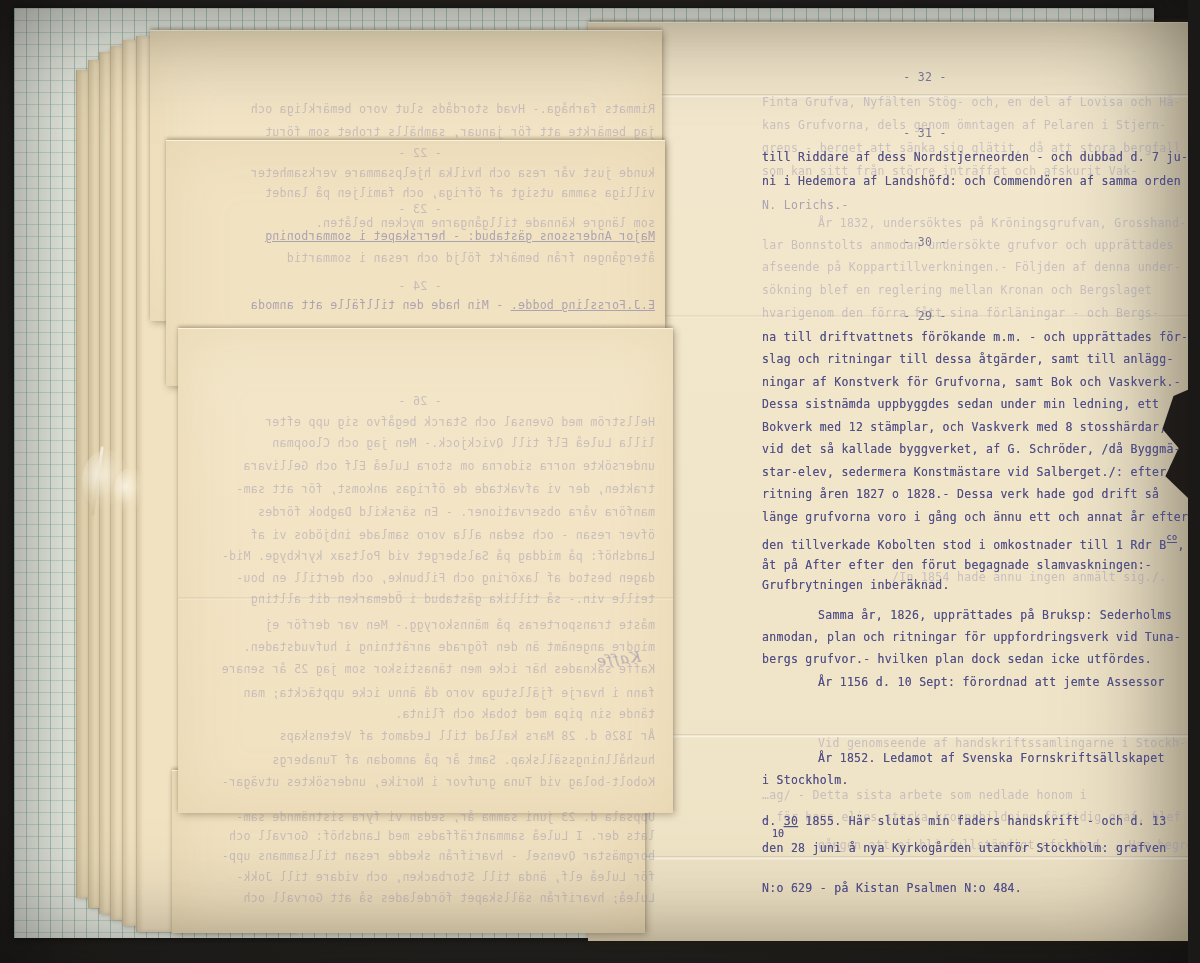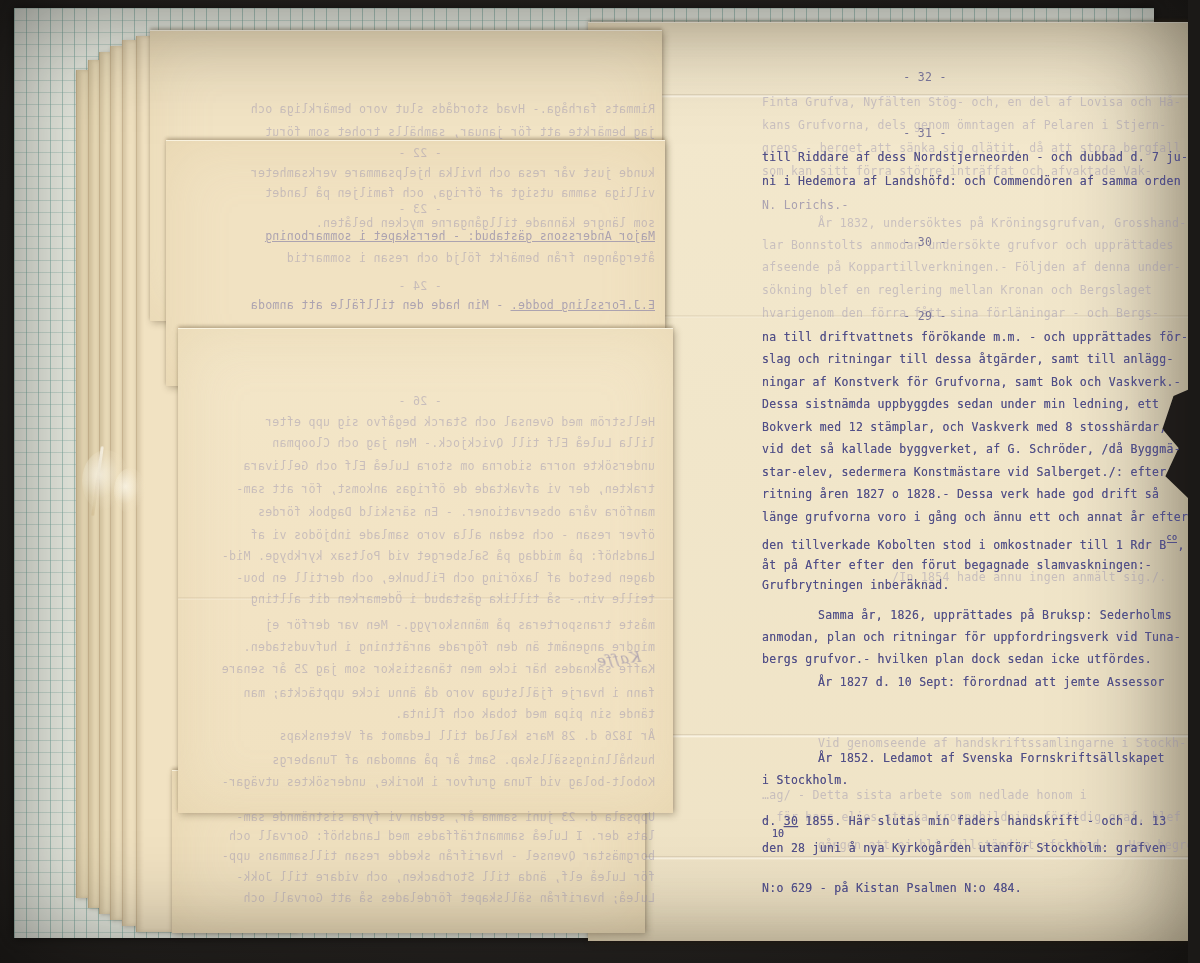--- a/index.html
+++ b/index.html
@@ -89,21 +89,21 @@
   <div class="crinkle" style="left:114px;top:468px;width:32px;height:46px;"></div>
   <div class="crinkle-line" style="left:96px;top:446px;height:70px;transform:rotate(8deg);"></div>
 
   <div class="text-layer">
       <div class="tl mid center num" style="left: 845px; top: 72px; width: 160px;">- 32 -</div>
       <div class="tl ghost" style="left: 762px; top: 120px;">kans Grufvorna, dels genom ömntagen af Pelaren i Stjern-</div>
       <div class="tl ghost" style="left: 762px; top: 97px;">Finta Grufva, Nyfälten Stög- och, en del af Lovisa och Hå-</div>
       <div class="tl mid center num" style="left: 845px; top: 128px; width: 160px;">- 31 -</div>
       <div class="tl ghost" style="left: 762px; top: 143px; text-align: right;">grens - berget att sänka sig glätit, då att stora bergfall</div>
       <div class="tl ink" style="left: 762px; top: 152px;">till Riddare af dess Nordstjerneorden - och dubbad d. 7 ju-</div>
-      <div class="tl ghost" style="left: 762px; top: 166px;">som kan sitt förra större inträffat och afvaktade Vak-</div>
+      <div class="tl ghost" style="left: 762px; top: 166px;">som kan sitt från större inträffat och afskurit Vak-</div>
       <div class="tl ink" style="left: 762px; top: 176px;">ni i Hedemora af Landshöfd: och Commendören af samma orden</div>
       <div class="tl faded" style="left: 762px; top: 200px;">N. Lorichs.-</div>
       <div class="tl ghost" style="left: 818px; top: 218px;">År 1832, undersöktes på Kröningsgrufvan, Grosshand-</div>
       <div class="tl ghost" style="left: 762px; top: 240px;">lar Bonnstolts anmodan undersökte grufvor och upprättades</div>
       <div class="tl mid center num" style="left: 845px; top: 237px; width: 160px;">- 30 -</div>
       <div class="tl ghost" style="left: 762px; top: 262px;">afseende på Koppartillverkningen.- Följden af denna under-</div>
       <div class="tl ghost" style="left: 762px; top: 285px;">sökning blef en reglering mellan Kronan och Bergslaget</div>
       <div class="tl ghost" style="left: 762px; top: 308px;">hvarigenom den förra fått sina förläningar - och Bergs-</div>
       <div class="tl mid center num" style="left: 845px; top: 311px; width: 160px;">- 29 -</div>
       <div class="tl ink" style="left: 762px; top: 332px;">na till driftvattnets förökande m.m. - och upprättades för-</div>
@@ -115,21 +115,21 @@
       <div class="tl ink" style="left: 762px; top: 467px;">star-elev, sedermera Konstmästare vid Salberget./: efter</div>
       <div class="tl ink" style="left: 762px; top: 489px;">ritning åren 1827 o 1828.- Dessa verk hade god drift så</div>
       <div class="tl ink" style="left: 762px; top: 512px;">länge grufvorna voro i gång och ännu ett och annat år efter-</div>
       <div class="tl ink" style="left: 762px; top: 560px;">åt på After efter den förut begagnade slamvaskningen:-</div>
       <div class="tl ink" style="left: 762px; top: 540px;"><span>den tillverkade Kobolten stod i omkostnader till 1 Rdr B</span><sup>co</sup><span>,</span></div>
       <div class="tl ghost" style="left: 892px; top: 572px;">/In 1854 hade ännu ingen anmält sig./.</div>
       <div class="tl ink" style="left: 762px; top: 580px;">Grufbrytningen inberäknad.</div>
       <div class="tl ink" style="left: 818px; top: 610px;">Samma år, 1826, upprättades på Bruksp: Sederholms</div>
       <div class="tl ink" style="left: 762px; top: 632px;">anmodan, plan och ritningar för uppfordringsverk vid Tuna-</div>
       <div class="tl ink" style="left: 762px; top: 654px;">bergs grufvor.- hvilken plan dock sedan icke utfördes.</div>
-      <div class="tl ink" style="left: 818px; top: 677px;">År 1827 d. 10 Sept: förordnad att jemte Assessor</div>
+      <div class="tl ink" style="left: 818px; top: 677px;">År 1156 d. 10 Sept: förordnad att jemte Assessor</div>
       <div class="tl ghost" style="left: 818px; top: 738px;">Vid genomseende af handskriftssamlingarne i Stockh-</div>
       <div class="tl ink" style="left: 818px; top: 753px;">År 1852. Ledamot af Svenska Fornskriftsällskapet</div>
       <div class="tl ink" style="left: 762px; top: 775px;">i Stockholm.</div>
       <div class="tl ghost" style="left: 762px; top: 790px;">…ag/ - Detta sista arbete som nedlade honom i</div>
       <div class="tl ghost" style="left: 762px; top: 812px;">… för hans eljes starka kroppsbildning förtidig graf, blef</div>
       <div class="tl ink" style="left: 762px; top: 816px;"><span>d. </span><span class="u">30</span><span> 1855. Här slutas min faders handskrift - och d. 13</span></div>
       <div class="tl ink frac" style="left: 772px; top: 829px;">10</div>
       <div class="tl ghost" style="left: 818px; top: 840px;">gången att ej bli fullständigt afslutad. - Han begrofs</div>
       <div class="tl ink" style="left: 762px; top: 843px;">den 28 juni å nya Kyrkogården utanför Stockholm: grafven</div>
       <div class="tl ink" style="left: 762px; top: 883px;">N:o 629 - på Kistan Psalmen N:o 484.</div>

